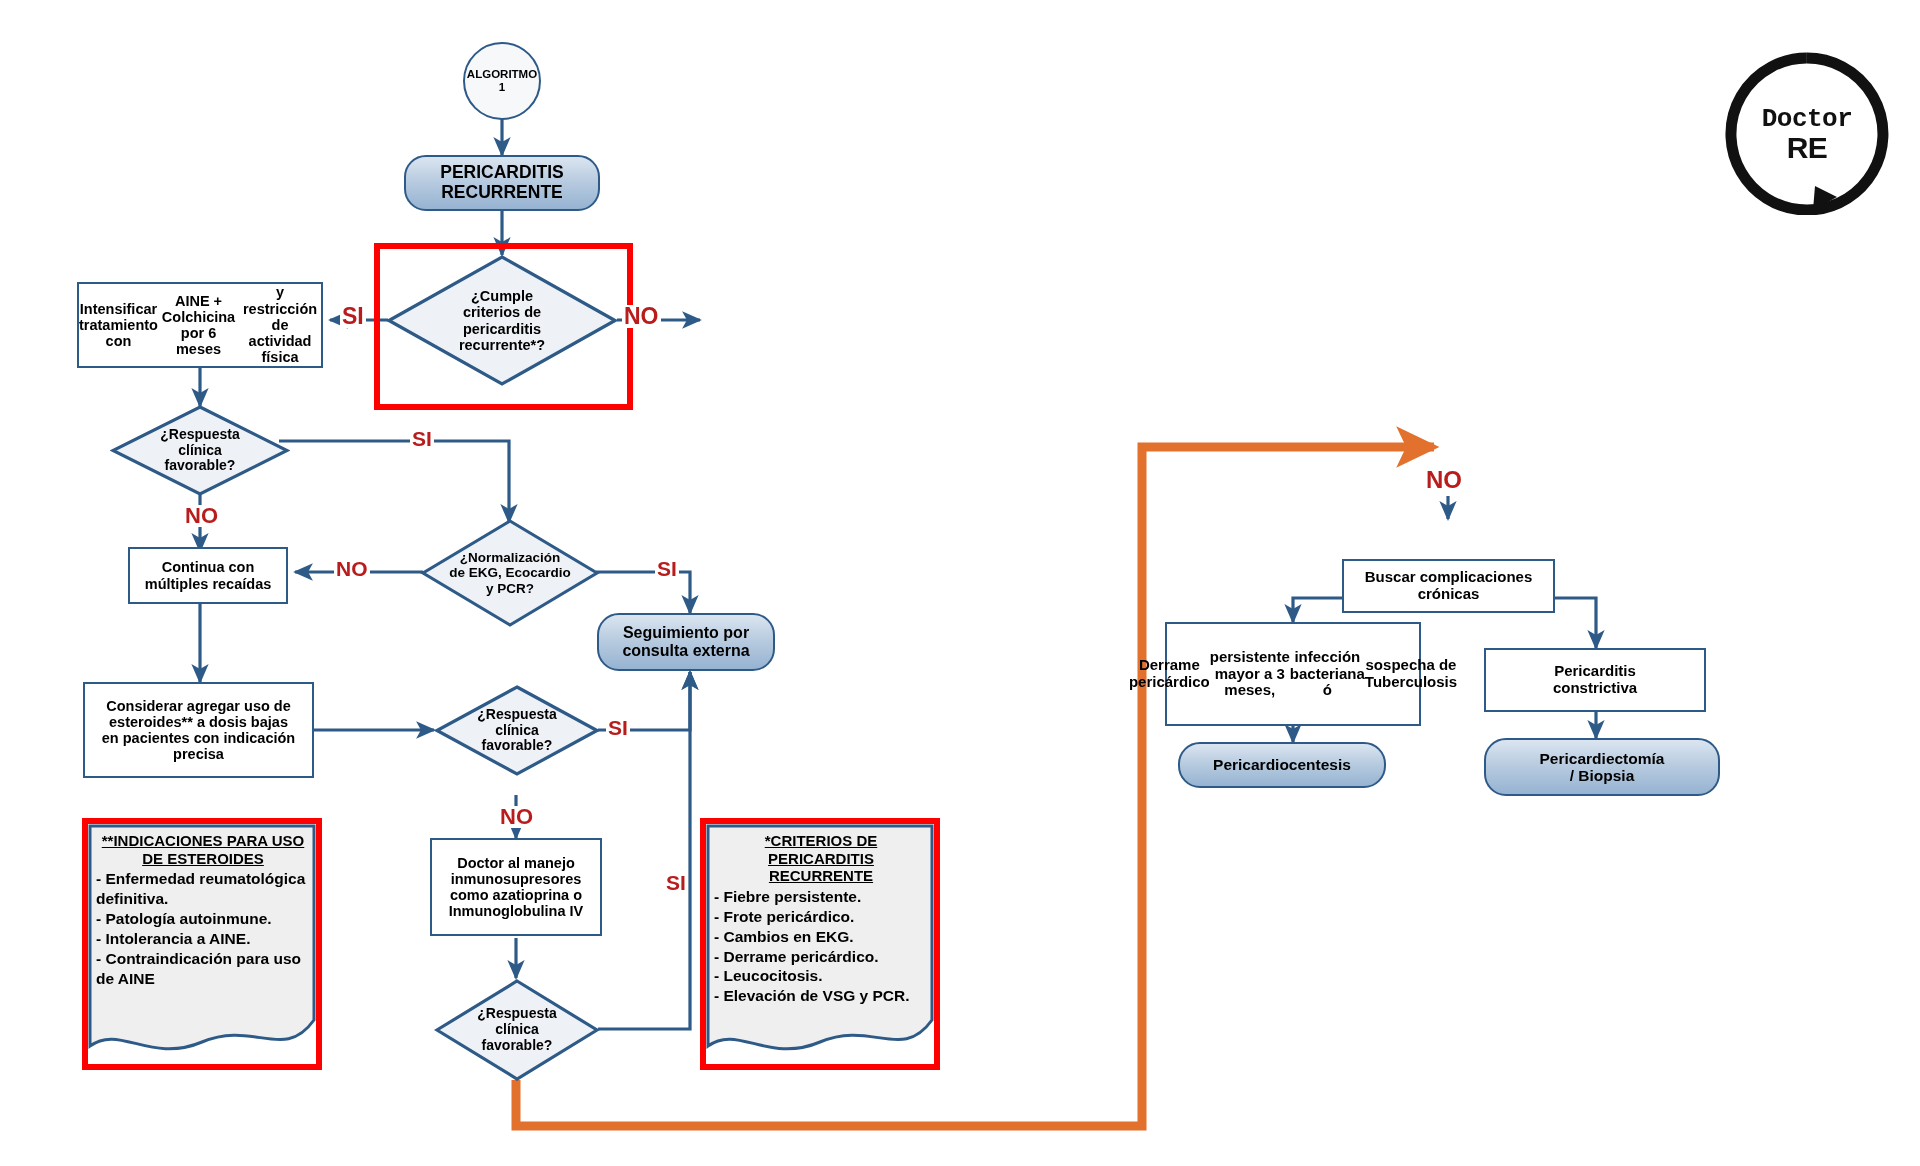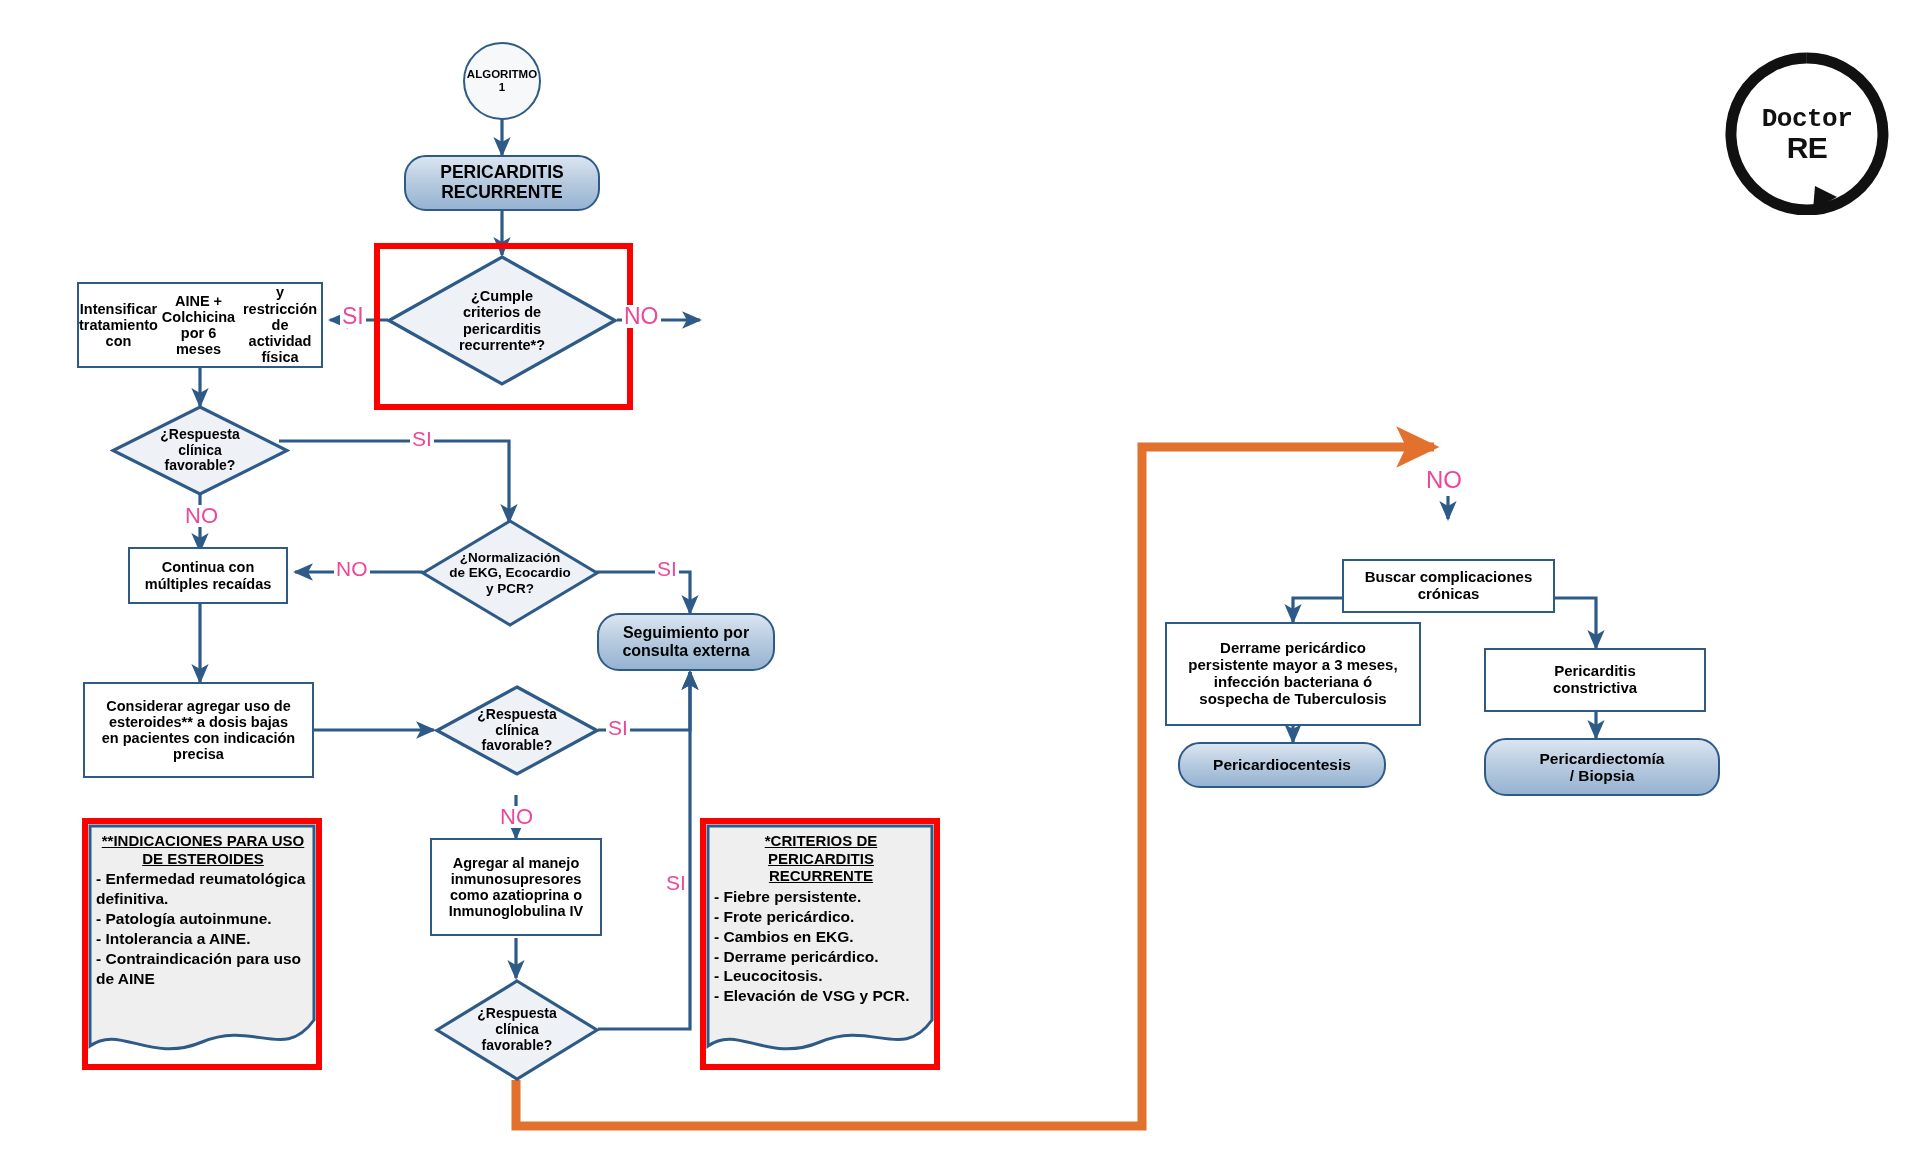--- a/index.html
+++ b/index.html
@@ -43,21 +43,21 @@
   .note{position:absolute;border:6px solid #FF0000;background:#ffffff;z-index:3;
         box-sizing:border-box;}
   .note .inner{position:absolute;inset:0;overflow:hidden;}
   .note .ntext{position:relative;z-index:2;padding:8px 6px 0 8px;box-sizing:border-box;}
   .note .ntitle{text-align:center;font-weight:bold;text-decoration:underline;
                 font-size:15px;line-height:1.18;color:#000;}
   .note .nlist{margin:2px 0 0 0;padding:0;list-style:none;font-weight:bold;
                font-size:15.5px;line-height:1.28;color:#000;}
   .note .nlist li{white-space:nowrap;}
 
-  .edgelabel{position:absolute;font-weight:normal;color:#ec4899;z-index:4;
+  .edgelabel{position:absolute;font-weight:bold;color:#b91c1c;z-index:4;
              background:#ffffff;padding:0 2px;line-height:1;}
 
   
   #logo{position:absolute;z-index:5;}
   #logo .ltext{position:absolute;left:0;right:0;text-align:center;
     font-weight:bold;color:#111;letter-spacing:-0.5px;}
 </style>
 </head>
 <body>
 
@@ -191,21 +191,21 @@
       <polygon points="83,3 163,46.5 83,90 3,46.5" fill="#eef2f7" stroke="#2E5A88" stroke-width="3.2"></polygon>
     </svg>
     <div class="dlabel" style="font-size:14px;flex-direction:column;">
       <div>¿Respuesta</div>
       <div>clínica</div>
       <div>favorable?</div>
     </div>
   </div>
 
   <div class="node rect" style="left:430px;top:838px;width:172px;height:98px;flex-direction:column;font-size:14.5px;">
-    <div>Agregar al manejo</div>
+    <div>Doctor al manejo</div>
     <div>inmunosupresores</div>
     <div>como azatioprina o</div>
     <div>Inmunoglobulina IV</div>
   </div>
 
   <div class="node dia" style="left:434px;top:978px;width:166px;height:104px;">
     <svg class="dwrap" viewBox="0 0 166 104">
       <polygon points="83,3 163,52 83,101 3,52" fill="#eef2f7" stroke="#2E5A88" stroke-width="3.2"></polygon>
     </svg>
     <div class="dlabel" style="font-size:14px;flex-direction:column;">
@@ -213,21 +213,21 @@
       <div>clínica</div>
       <div>favorable?</div>
     </div>
   </div>
 
   <div class="node rect" style="left:1342px;top:519px;width:213px;height:54px;flex-direction:column;font-size:15px;margin-top:40px;">
     <div>Buscar complicaciones</div>
     <div>crónicas</div>
   </div>
 
-  <div class="node rect" style="left:1165px;top:622px;width:256px;height:104px;flex-direction:column;font-size:15px;">
+  <div class="node rect" style="left:1165px;top:622px;width:256px;height:104px;flex-direction:row;font-size:15px;">
     <div>Derrame pericárdico</div>
     <div>persistente mayor a 3 meses,</div>
     <div>infección bacteriana ó</div>
     <div>sospecha de Tuberculosis</div>
   </div>
 
   <div class="node rect" style="left:1484px;top:648px;width:222px;height:64px;flex-direction:column;font-size:15px;">
     <div>Pericarditis</div>
     <div>constrictiva</div>
   </div>

